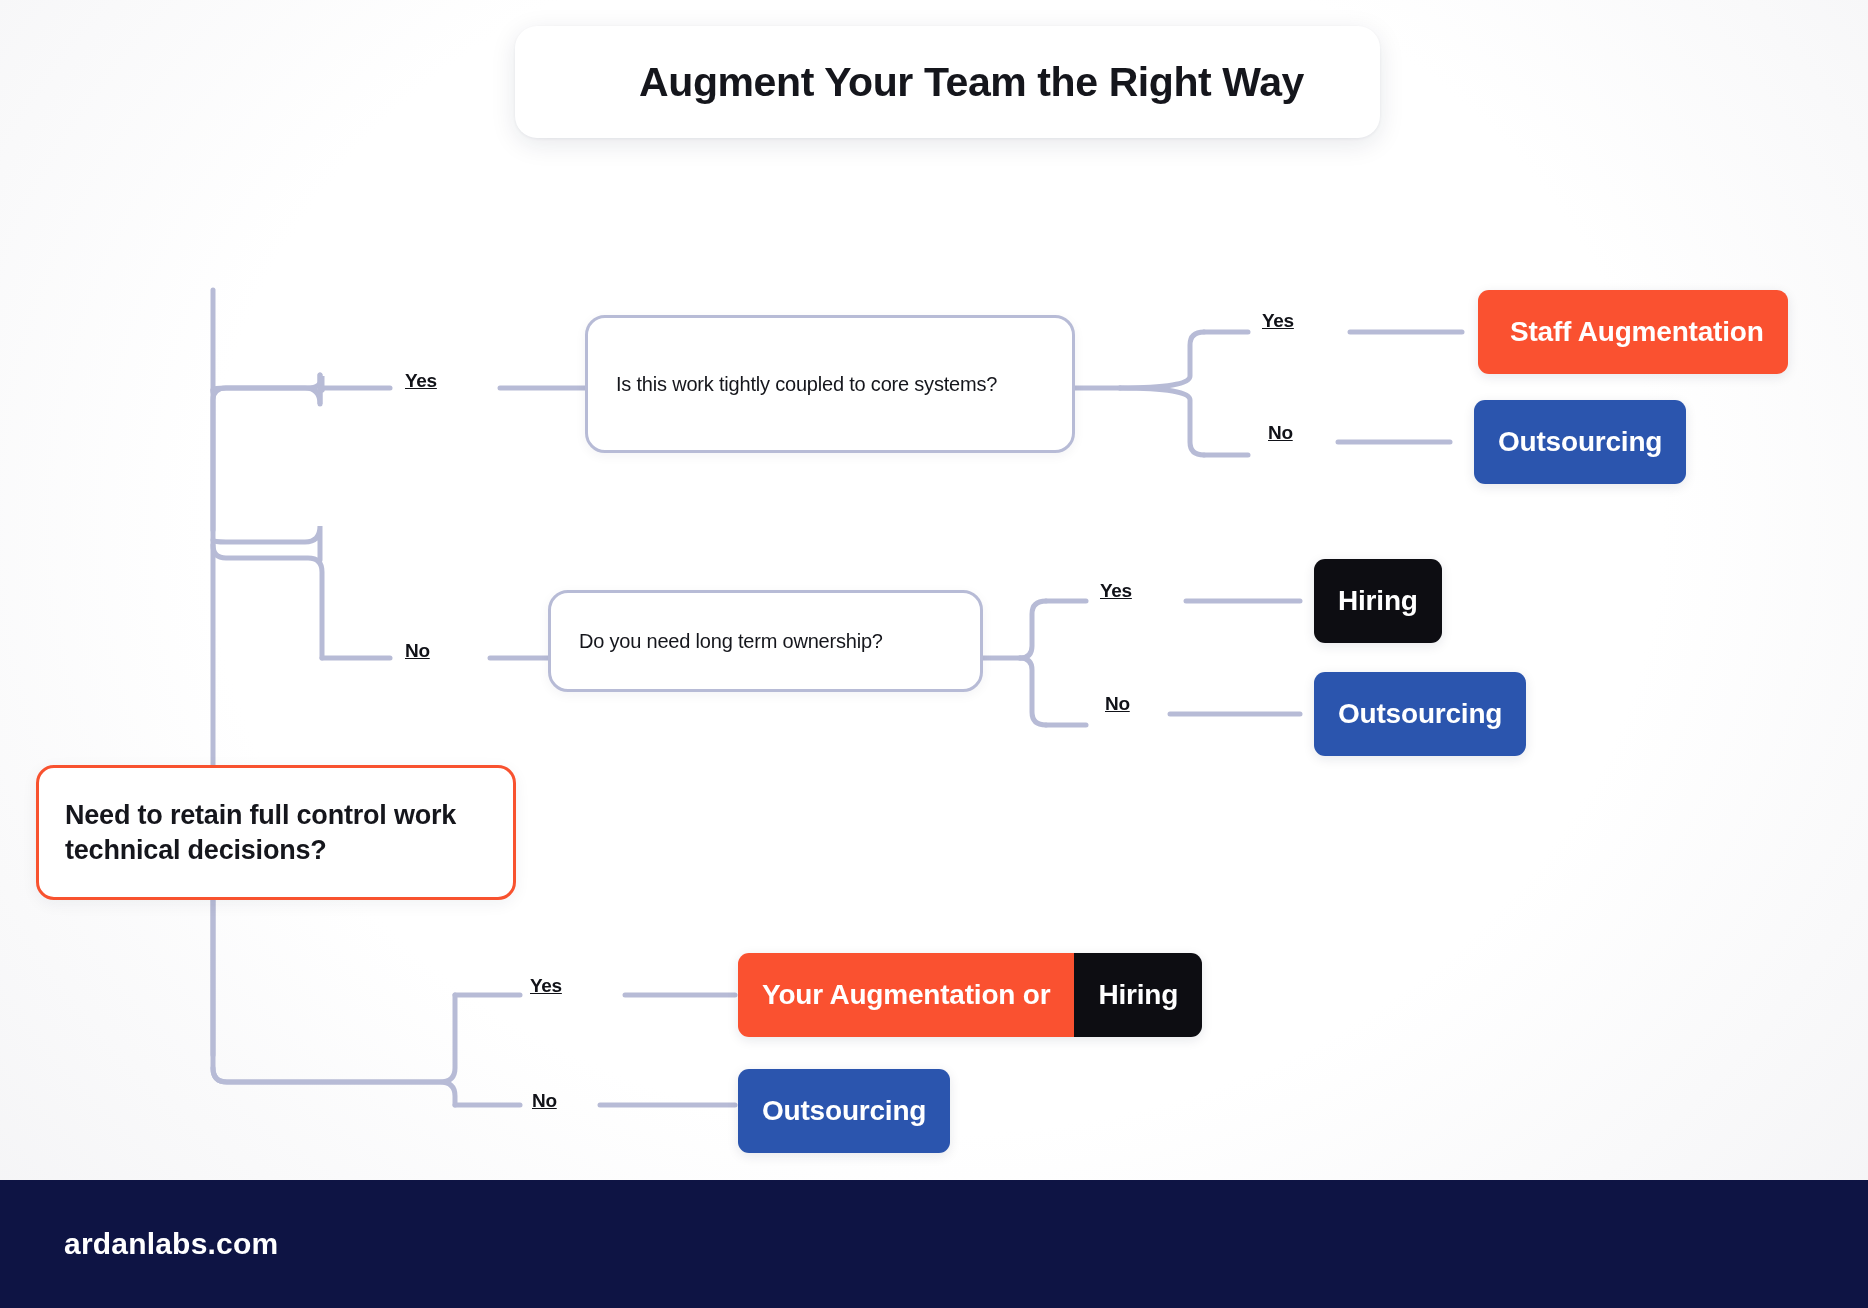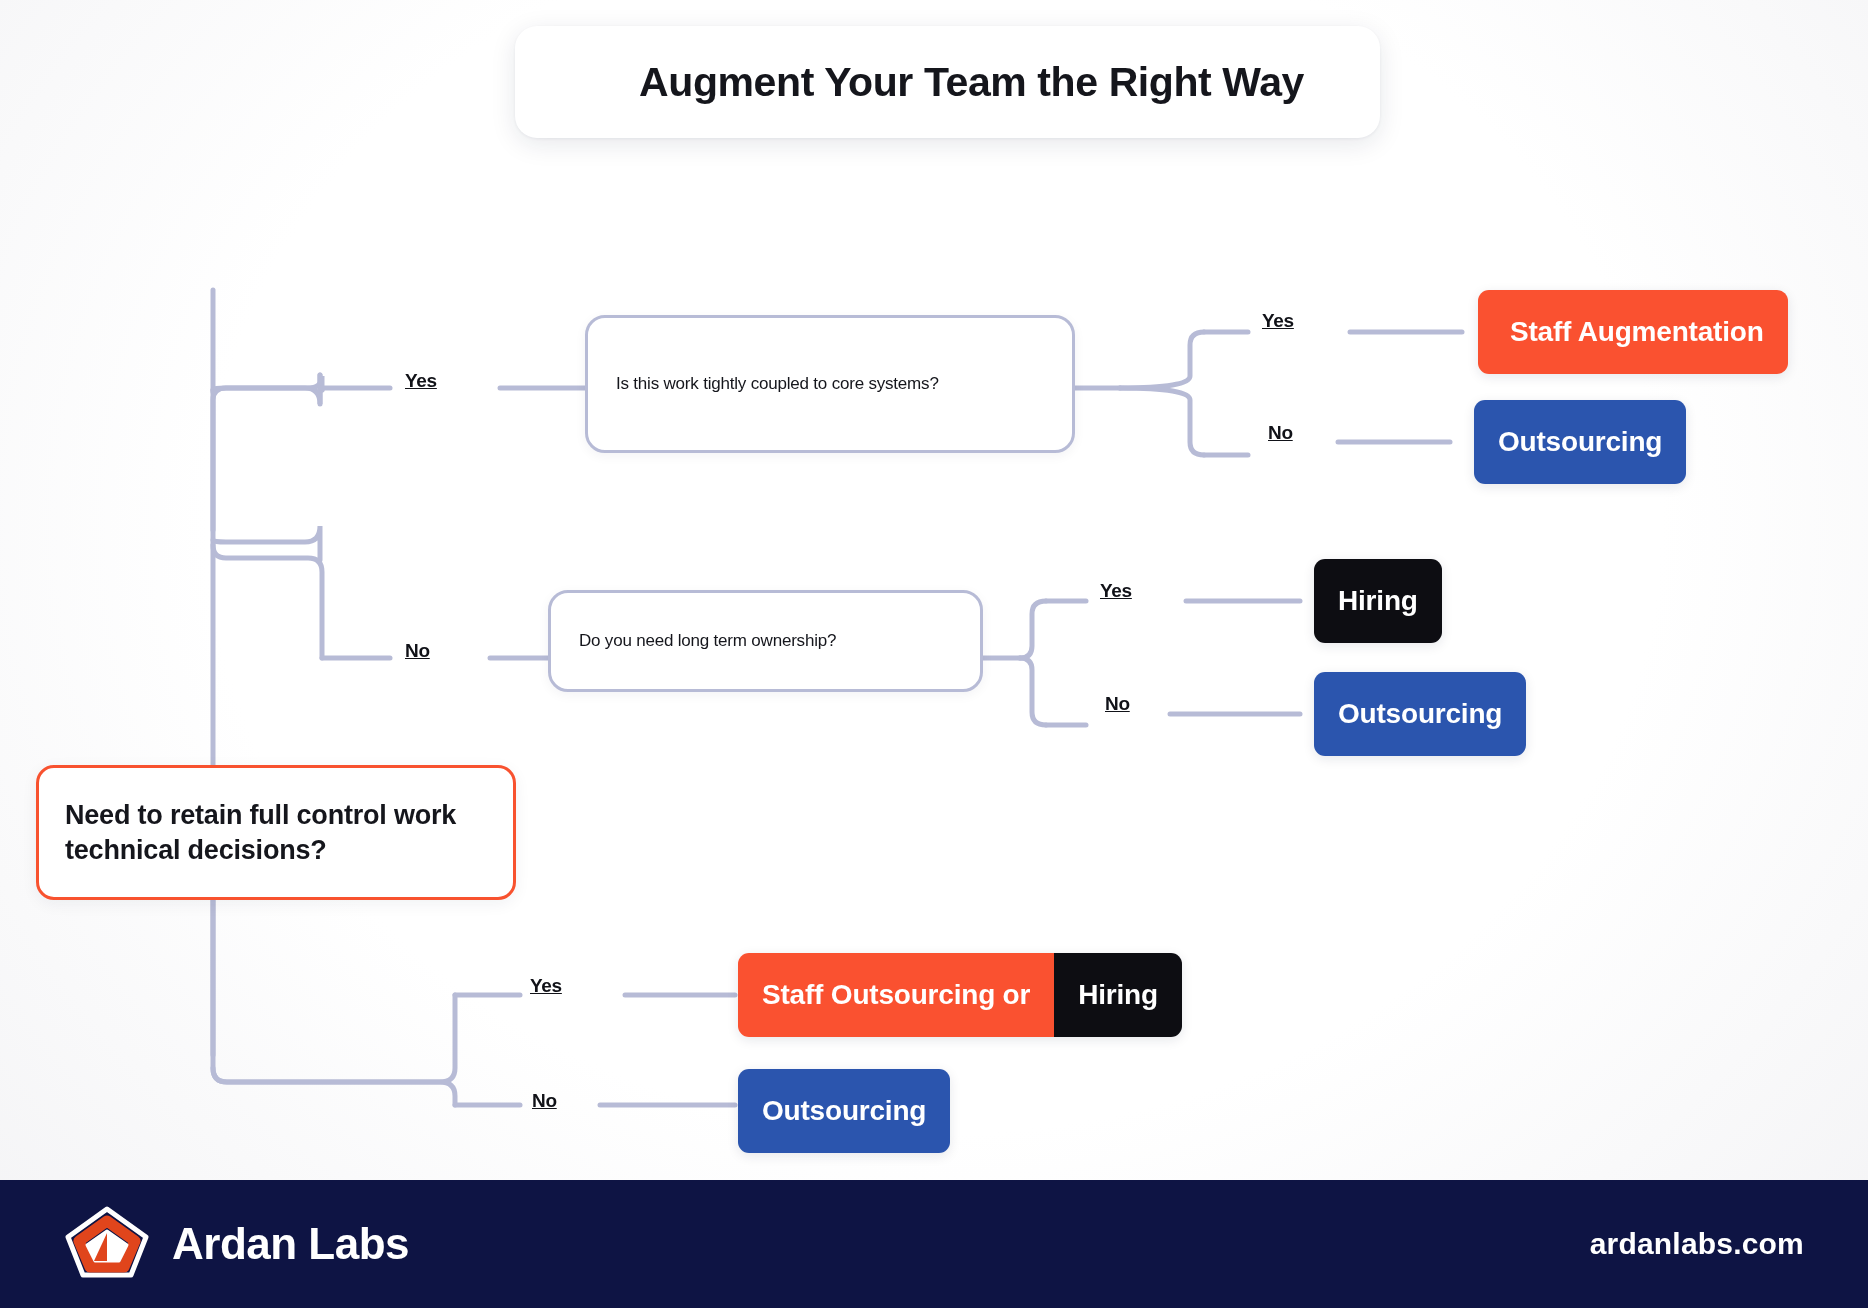--- a/index.html
+++ b/index.html
@@ -62,21 +62,21 @@
   .qbox {
     position: absolute;
     background: #ffffff;
     border: 3px solid #B7BBD6;
     border-radius: 20px;
     box-shadow: 0 3px 12px rgba(24,26,60,.05);
     display: flex; align-items: center;
     padding: 0 28px;
   }
   .qbox .qtext {
-    font-size: 17px;
+    font-size: 20px;
     font-weight: 500;
     line-height: 1.34;
     color: #15161c;
     letter-spacing: -0.2px;
   }
 
   
   .branch-label {
     position: absolute;
     font-size: 19px;
@@ -240,36 +240,25 @@
 
   <div class="pill pill-black" style="left:1314px; top:559px; height:84px;">
     <span>Hiring</span>
   </div>
 
   <div class="pill pill-blue" style="left:1314px; top:672px; height:84px;">
     <span>Outsourcing</span>
   </div>
 
   <div class="pill-split" style="left:738px; top:953px; height:84px;">
-    <div class="split-a">Staff Outsourcing or</div>
+    <div class="split-a">Your Augmentation or</div>
     <div class="split-b">Hiring</div>
   </div>
 
   <div class="pill pill-blue" style="left:738px; top:1069px; height:84px;">
     <span>Outsourcing</span>
   </div>
 
   <div class="footer">
-    <div class="brand">
-      <span>
-        <svg width="86" height="74" viewBox="0 0 86 74" fill="none">
-          <path d="M43 4 L82 32 L67 70 L19 70 L4 32 Z" fill="none" stroke="#ffffff" stroke-width="5" stroke-linejoin="round"></path>
-          <path d="M43 16 L71 36 L60 62 L26 62 L15 36 Z" fill="none" stroke="#E0451C" stroke-width="11" stroke-linejoin="round"></path>
-          <path d="M43 26 L63 40 L55 56 L31 56 L23 40 Z" fill="#ffffff" stroke="#ffffff" stroke-width="3" stroke-linejoin="round"></path>
-          <path d="M43 28 L43 56 L30 56 Z" fill="#E0451C"></path>
-        </svg>
-      </span>
-      <span class="brand-name">Ardan Labs</span>
-    </div>
     <div class="footer-url">ardanlabs.com</div>
   </div>
 
 </div>
 
 </body></html>

